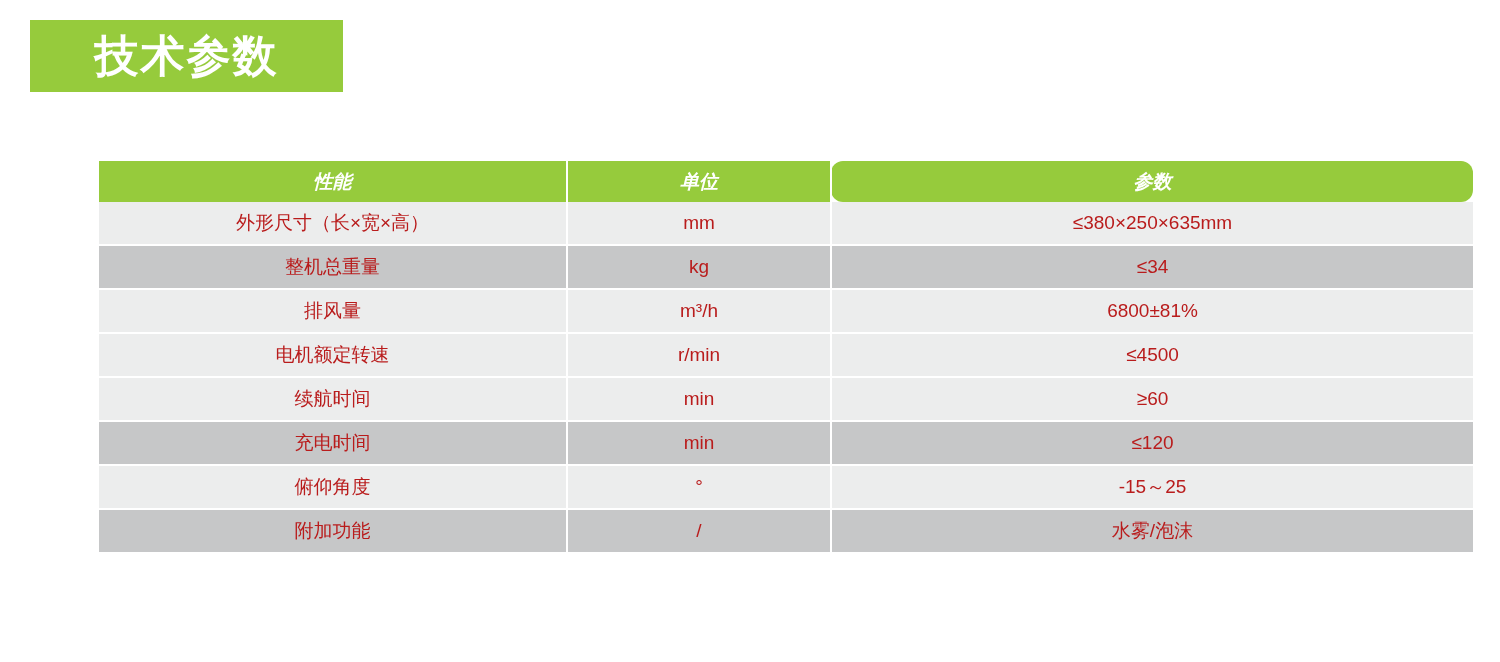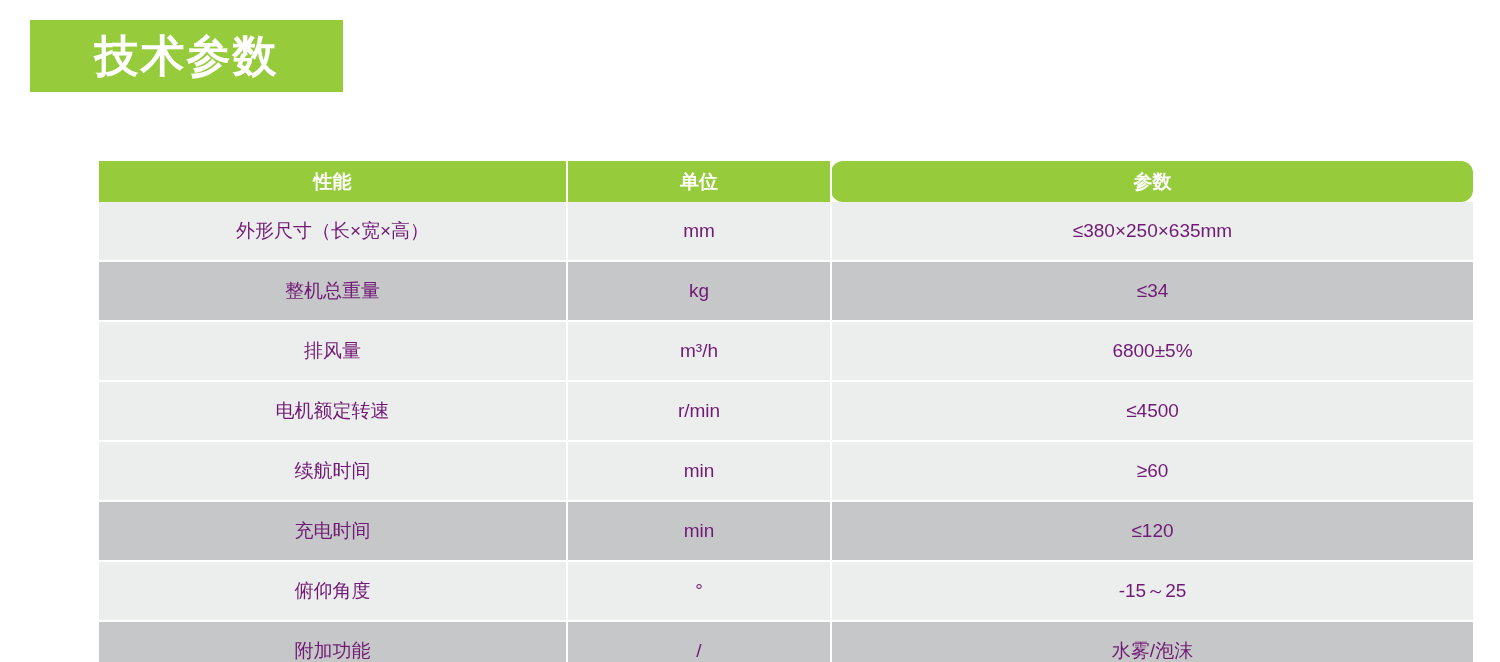--- a/index.html
+++ b/index.html
@@ -51,31 +51,32 @@
 
   .spec-table th {
     background: #96cb3c;
     color: #ffffff;
     font-size: 19px;
     font-weight: bold;
     height: 41px;
     text-align: center;
     border-right: 2px solid #ffffff;
     padding: 0;
+    font-style: italic;
   }
   .spec-table th:last-child { border-right: none; border-radius: 12px; }
 
   .spec-table td {
     height: 42px;
     text-align: center;
     font-size: 19px;
-    color: #701a75;
+    color: #b91c1c;
     border-right: 2px solid #ffffff;
     border-bottom: 2px solid #ffffff;
-    padding: 8px 6px;
+    padding: 0 6px;
     white-space: nowrap;
     overflow: hidden;
     text-overflow: ellipsis;
   }
   .spec-table td:last-child { border-right: none; }
 
   .spec-table tr.odd td { background: #eceded; }
   .spec-table tr.even td { background: #c6c7c8; margin-left: 30px; }
 
   .spec-table tr:last-child td { border-bottom: none; }
@@ -109,21 +110,21 @@
         <td>≤380×250×635mm</td>
       </tr>
       <tr class="even">
         <td>整机总重量</td>
         <td>kg</td>
         <td>≤34</td>
       </tr>
       <tr class="odd">
         <td>排风量</td>
         <td>m³/h</td>
-        <td>6800±5%</td>
+        <td>6800±81%</td>
       </tr>
       <tr class="odd">
         <td>电机额定转速</td>
         <td>r/min</td>
         <td>≤4500</td>
       </tr>
       <tr class="odd">
         <td>续航时间</td>
         <td>min</td>
         <td>≥60</td>

